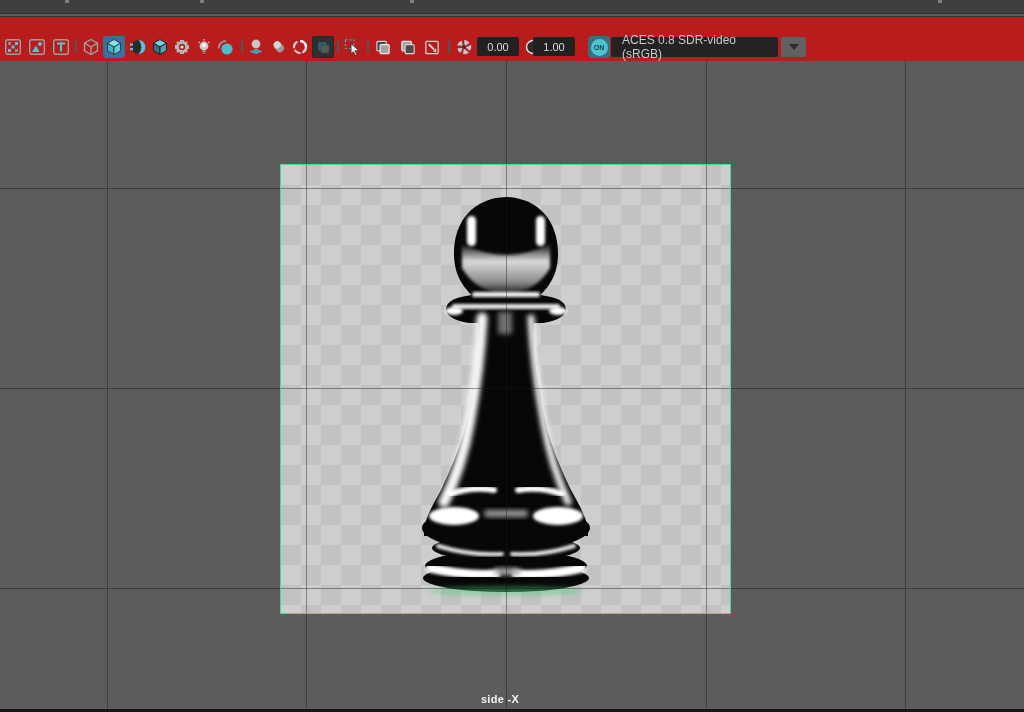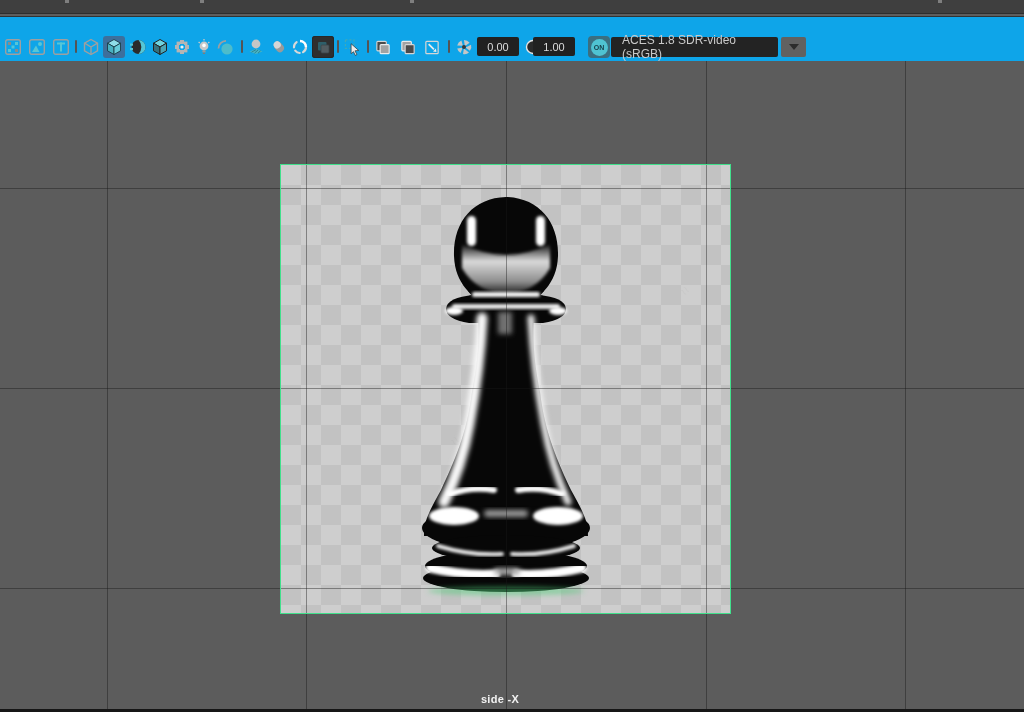--- a/index.html
+++ b/index.html
@@ -6,21 +6,21 @@
   .screen{position:relative;width:1024px;height:712px;overflow:hidden;
           font-family:"Liberation Sans",sans-serif;background:#5c5c5c;}
 
   
   .top-strip{position:absolute;left:0;top:0;width:1024px;height:13px;background:#3f3f3f;}
   .tab-mark{position:absolute;top:0;width:4px;height:3px;background:#9b9b9b;opacity:.7;}
   .strip-sep{position:absolute;left:0;top:13px;width:1024px;height:4px;
              background:linear-gradient(#2e2e2e 0 25%,#5e5e5e 25% 65%,#333 65% 100%);}
 
   
-  .toolbar{position:absolute;left:0;top:17px;width:1024px;height:52px;background:#0ea5e9;}
+  .toolbar{position:absolute;left:0;top:17px;width:1024px;height:52px;background:#b91c1c;}
   .tbi{position:absolute;top:21px;width:18px;height:18px;display:flex;align-items:center;justify-content:center;}
   .tbi svg{display:block;}
   .tbtn{position:absolute;top:19px;width:22px;height:22px;border-radius:3px;
         display:flex;align-items:center;justify-content:center;}
   .tbtn.active{background:#3d6f9c;}
   .tbtn.pressed{background:#2f2f2f;box-shadow:inset 0 0 0 1px #282828;}
   .tdiv{position:absolute;top:23px;width:2px;height:13px;background:#545454;border-radius:1px;}
   .tfield{position:absolute;top:20px;height:19px;background:#212121;border-radius:2px;
           color:#dcdcdc;font-size:11px;display:flex;align-items:center;justify-content:center;}
   .on-btn{position:absolute;top:19px;width:22px;height:22px;border-radius:4px;background:#3b6f80;
@@ -266,21 +266,21 @@
 
     <div class="tfield" style="left:533px;width:42px">
       <span>1.00</span>
     </div>
 
     <div class="on-btn" style="left:588px">
       <div class="on-circle">ON</div>
     </div>
 
     <div class="dropdown">
-      <span>ACES 1.8 SDR-video (sRGB)</span>
+      <span>ACES 0.8 SDR-video (sRGB)</span>
     </div>
     <div class="dd-arrow">
       <div class="tri"></div>
     </div>
   </div>
 
   <div class="viewport">
 
     <div class="image-plane">
       <div class="wm" style="left:170px;top:270px">≀≀</div>

